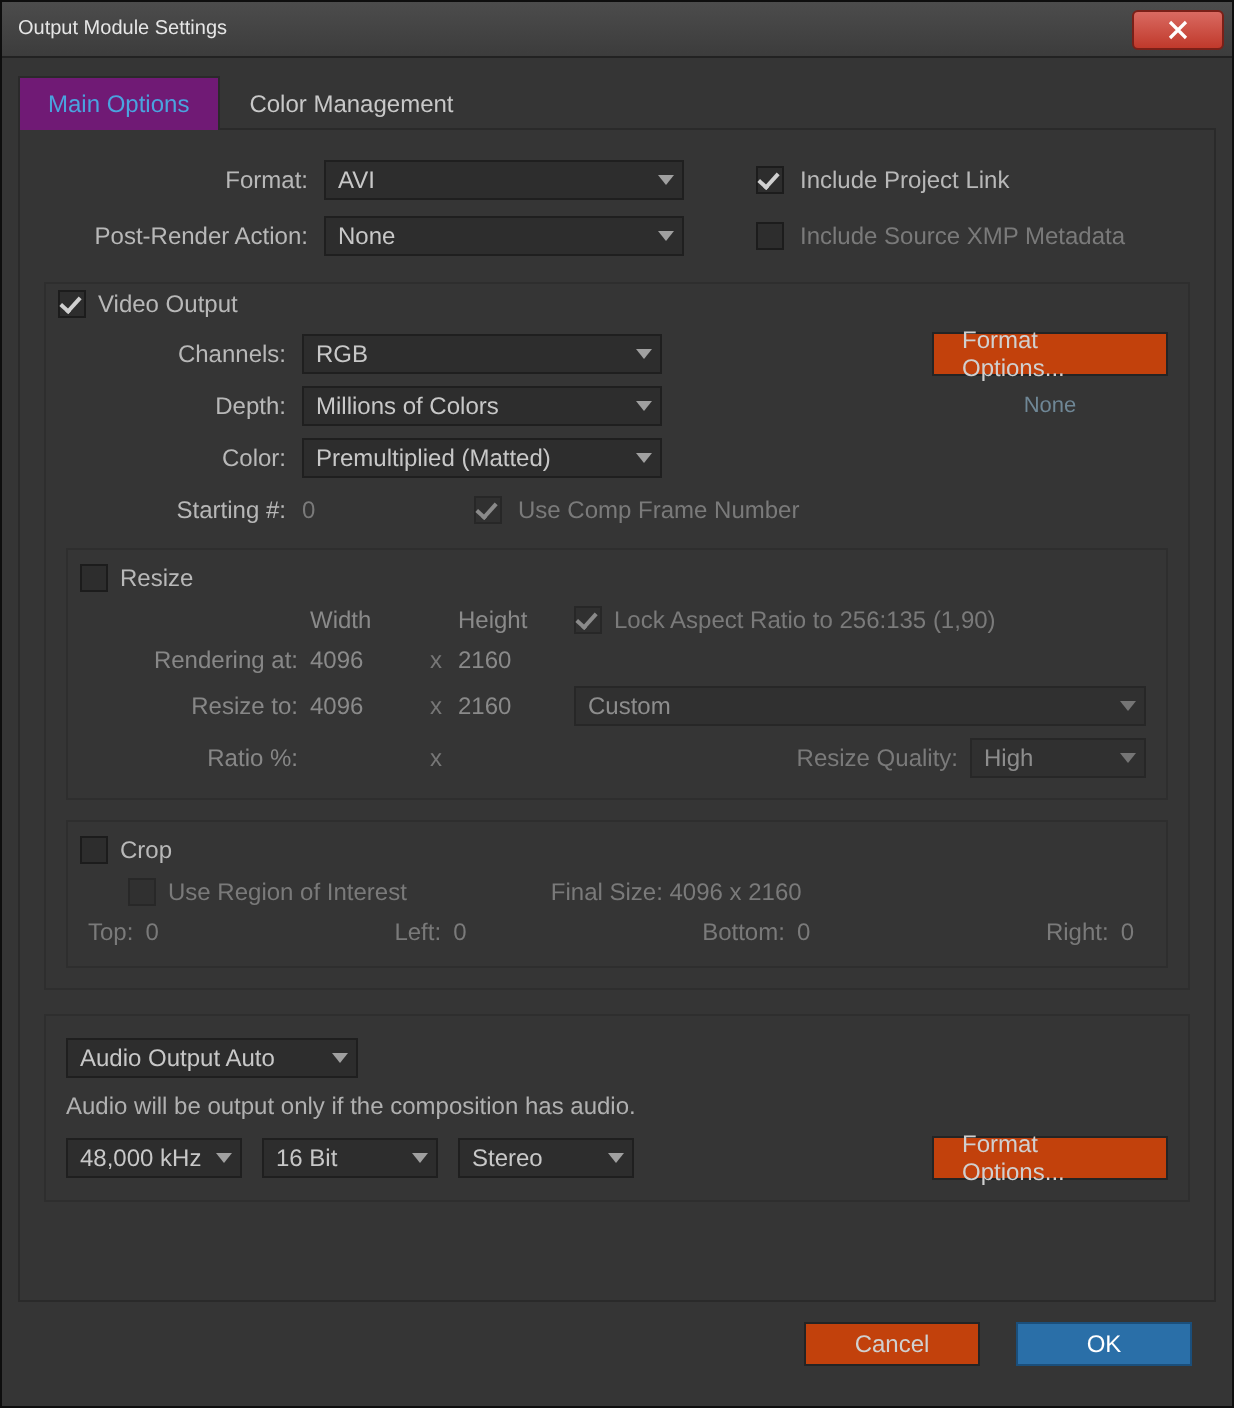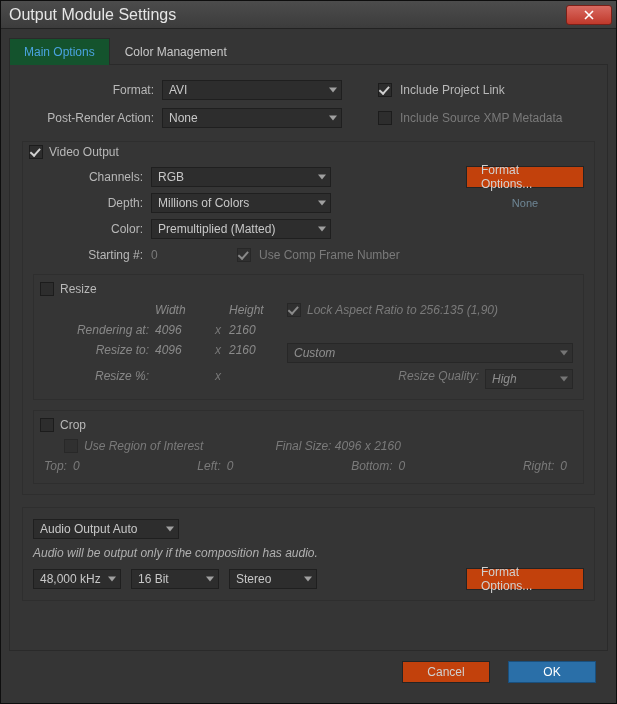--- a/index.html
+++ b/index.html
@@ -1,28 +1,28 @@
 <!DOCTYPE html>
 <html><head>
 <meta charset="utf-8">
 <style>
   * { box-sizing: border-box; margin: 0; padding: 0; font-family: "Segoe UI", Tahoma, sans-serif; }
   body { background: #1a1a1c; width: 617px; height: 704px; overflow: hidden; font-size: 12px; color: #b8b8b8; }
 
   .window { width: 617px; height: 704px; background: #353535; border: 1px solid #0e0e0e; display: flex; flex-direction: column; }
   .titlebar { height: 28px; background: linear-gradient(#4c4c4c,#3c3c3c); display: flex; align-items: center; padding: 0 4px 0 8px; border-bottom: 1px solid #222; }
-  .titlebar .title { flex: 1; color: #e6e6e6; font-size: 16px; }
+  .titlebar .title { flex: 1; color: #e6e6e6; font-size: 10px; }
   .close-btn { width: 46px; height: 20px; background: linear-gradient(#d96a61,#c0392b); border: 1px solid #7a2018; border-radius: 3px; display: flex; align-items: center; justify-content: center; cursor: pointer; }
   .close-btn svg { width: 10px; height: 10px; }
 
   .content { flex: 1; padding: 8px; background: #353535; display: flex; flex-direction: column; }
 
   .tabs { display: flex; height: 28px; border-bottom: 1px solid #2a2a2a; }
   .tab { padding: 6px 14px 5px; font-size: 12px; cursor: pointer; border: 1px solid transparent; border-bottom: none; position: relative; top: 1px; }
-  .tab.active { color: #4aa3df; border-color: #2a2a2a; background: #14532d; }
+  .tab.active { color: #4aa3df; border-color: #2a2a2a; background: #701a75; }
   .tab.inactive { color: #c8c8c8; }
 
   .panel { border: 1px solid #2a2a2a; border-top: none; flex: 1; padding: 14px 12px 12px; display: flex; flex-direction: column; gap: 10px; overflow: hidden; }
 
   .row { display: flex; align-items: center; gap: 8px; min-height: 22px; }
   .row .lab { width: 132px; text-align: right; color: #b8b8b8; font-size: 12px; }
 
   .select { background: #2d2d2d; border: 1px solid #1f1f1f; height: 20px; display: flex; align-items: center; padding: 0 18px 0 6px; position: relative; color: #c8c8c8; font-size: 12px; cursor: pointer; }
   .select .caret { position: absolute; right: 4px; top: 50%; transform: translateY(-50%); width: 0; height: 0; border-left: 4px solid transparent; border-right: 4px solid transparent; border-top: 5px solid #a0a0a0; }
   .select.w180 { width: 180px; }
@@ -37,21 +37,21 @@
   .dim { color: #7a7a7a; }
   .numdim { color: #7a7a7a; font-size: 12px; }
 
   .btn { background: #c2410c; border: 1px solid #242424; height: 22px; padding: 0 14px; display: inline-flex; align-items: center; justify-content: center; color: #d0d0d0; font-size: 12px; cursor: pointer; }
   .btn.primary { background: #2a6fa8; border-color: #1a4f7c; color: #fff; width: 88px; }
   .btn.std { width: 88px; }
 
   .groupbox { border: 1px solid #2e2e2e; padding: 8px 10px 10px; position: relative; margin-top: 2px; }
   .groupbox .ghdr { display: flex; align-items: center; gap: 6px; position: relative; top: -1px; }
 
-  .subrow { display: flex; align-items: flex-start; gap: 6px; margin-top: 6px; font-size: 12px; font-style: italic; }
+  .subrow { display: flex; align-items: center; gap: 6px; margin-top: 6px; font-size: 12px; }
   .subrow .slab { width: 105px; text-align: right; color: #878787; }
   .subrow .col { width: 52px; text-align: left; color: #8a8a8a; }
   .xsep { color: #777; width: 10px; text-align: center; }
 
   .footer { display: flex; justify-content: flex-end; gap: 18px; padding: 10px 12px 12px; }
 
   .spacer { flex: 1; }
 
   .small { font-size: 11px; color: #6f8796; }
 
@@ -162,21 +162,21 @@
             <div class="slab">Resize to:</div>
             <div class="col numdim">4096</div>
             <div class="xsep">x</div>
             <div class="col numdim">2160</div>
             <div class="select flex1" style="opacity:.6">
               <span>Custom</span>
                 <span class="caret"></span>
             </div>
           </div>
           <div class="subrow">
-            <div class="slab">Resize %:</div>
+            <div class="slab">Ratio %:</div>
             <div class="col numdim"></div>
             <div class="xsep">x</div>
             <div class="col numdim"></div>
             <div class="spacer"></div>
             <span class="dim">Resize Quality:</span>
             <div class="select w88" style="opacity:.6">
               <span>High</span>
                 <span class="caret"></span>
             </div>
           </div>

